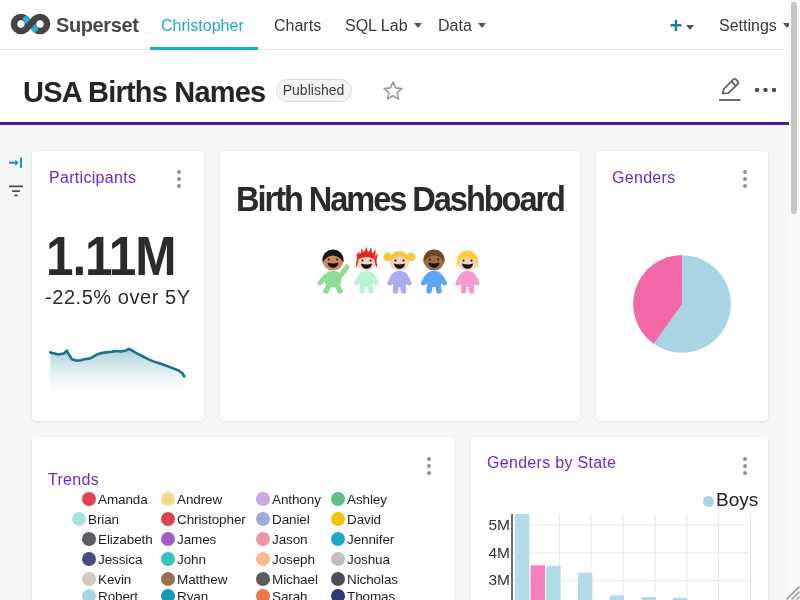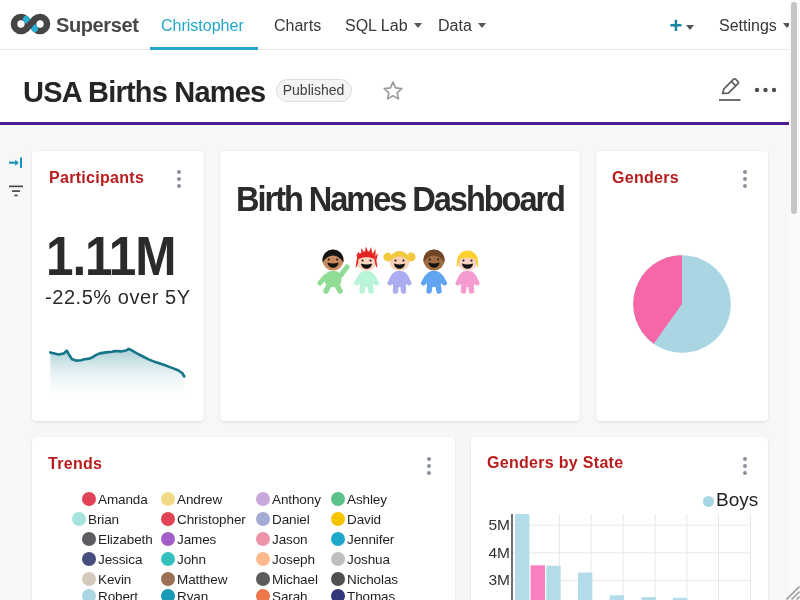--- a/index.html
+++ b/index.html
@@ -17,21 +17,21 @@
   
   #header { position:absolute; left:0; top:50px; width:800px; height:75px; background:#fff;
     border-bottom:3px solid #4c1d95; z-index:4; }
   #dashtitle { position:absolute; left:23px; top:25.5px; font-size:29px; font-weight:bold;
     color:#252525; letter-spacing:-0.8px; }
   #pill { position:absolute; left:275.5px; top:28.5px; width:76px; height:23px; background:#F4F4F4;
     border:1px solid #DCDCDC; border-radius:12px; font-size:14px; color:#404040; text-align:center; line-height:21px; }
   
   .card { position:absolute; background:#fff; border-radius:4px;
     box-shadow:0 1px 3px rgba(0,0,0,0.10), 0 0 1px rgba(0,0,0,0.08); }
-  .ctitle { position:absolute; font-size:16px; font-weight:bold; color:#b91c1c; letter-spacing:0.3px; }
+  .ctitle { position:absolute; font-size:16px; font-weight:normal; color:#6d28d9; letter-spacing:0.3px; }
   .dots3v { position:absolute; width:4px; }
   .dots3v i { display:block; width:4px; height:4px; border-radius:50%; background:#89919B;
     margin-bottom:3px; }
   
   .lgd { position:absolute; font-size:13.5px; color:#1f1f1f; white-space:nowrap; letter-spacing:-0.1px; }
   .lgd i { display:inline-block; width:14px; height:14px; border-radius:50%;
     vertical-align:-2px; margin-right:2px; }
 </style>
 </head>
 <body>
@@ -186,21 +186,21 @@
         <circle cx="152.5" cy="15" r="10" fill="#FBD0C5"></circle>
         <path d="M142 15 A 10.5 10.5 0 0 1 163 15 L163.5 21 Q 161 20 160.5 13.5 Q 156 11.5 152.5 11.5 Q 149 11.5 144.5 13.5 Q 144 20 141.5 21 Z" fill="#FDD02F"></path>
         <circle cx="148.5" cy="14.5" r="1.1" fill="#222"></circle>
         <circle cx="156.5" cy="14.5" r="1.1" fill="#222"></circle>
         <path d="M147 17.5 A 5.5 5.2 0 0 0 158 17.5 Q 152.5 19.5 147 17.5 Z" fill="#111"></path>
       </g>
     </svg>
   </div>
 
   <div class="card" id="card-trends" style="left:32px;top:437px;width:423px;height:300px">
-    <div class="ctitle" style="left:16px;top:18px">Trends</div>
+    <div class="ctitle" style="left:16px;top:34px">Trends</div>
     <div class="dots3v" style="left:395px;top:20px">
         <i></i>
         <i></i>
         <i></i>
       </div>
 
     <div class="lgd" style="left:50px;top:55px"><i style="background:#E04355"></i>Amanda</div>
     <div class="lgd" style="left:129px;top:55px"><i style="background:#F2D98A"></i>Andrew</div>
     <div class="lgd" style="left:224px;top:55px"><i style="background:#C9A8DC"></i>Anthony</div>
     <div class="lgd" style="left:299px;top:55px"><i style="background:#5AC189"></i>Ashley</div>

